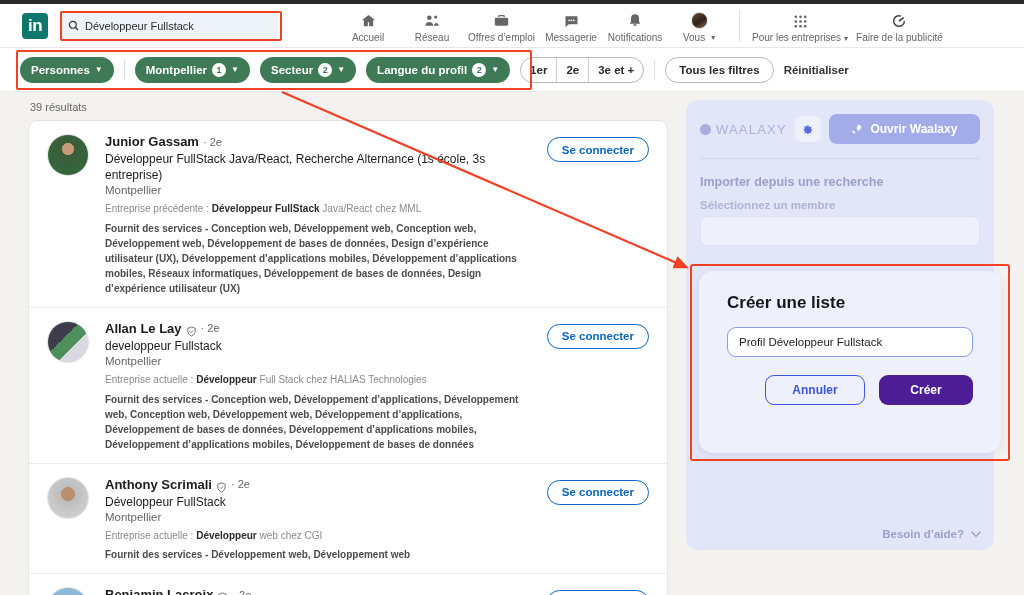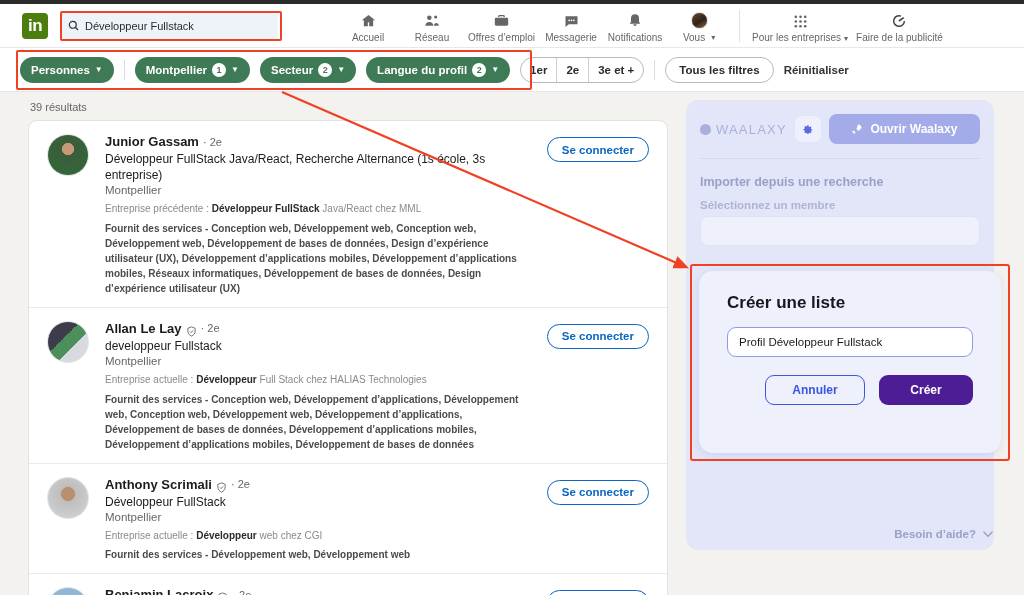--- a/index.html
+++ b/index.html
@@ -17,21 +17,21 @@
   
   .nav {
     height: 44px; background: #ffffff;
     display: flex; align-items: center;
     padding: 0 8px 0 22px;
     border-bottom: 1px solid #e8e8e8;
     position: relative;
   }
   .li-logo {
     width: 26px; height: 26px; border-radius: 4px;
-    background: #4d7c0f; color: #fff;
+    background: #0f766e; color: #fff;
     font-weight: bold; font-size: 17px;
     display: flex; align-items: center; justify-content: center;
     letter-spacing: -0.5px; flex: none;
   }
   .searchbox {
     margin-left: 12px; width: 218px; height: 26px;
     background: #edf3f8; border-radius: 3px;
     display: flex; align-items: center; gap: 6px;
     padding: 0 8px; flex: none;
     position: relative;
@@ -195,21 +195,21 @@
   .wselect {
     margin-top: 5px; height: 30px; border-radius: 8px;
     background: #eef0fb; border: 1px solid #dfe3f5;
   }
   .validate-btn {
     margin-top: 14px; height: 30px; border-radius: 8px; background: #a3abe8;
     color: #fff; font-size: 12px; font-weight: bold;
     display: flex; align-items: center; justify-content: center; cursor: pointer;
   }
   .help {
-    position: absolute; right: 0; bottom: 10px;
+    position: absolute; right: 12px; bottom: 10px;
     font-size: 11.5px; font-weight: bold; color: #9aa1c9;
     display: flex; align-items: center; gap: 6px; cursor: pointer;
   }
 
   
   .modal {
     position: absolute; left: 699px; top: 271px;
     width: 302px; height: 182px;
     background: #eef0fb; border-radius: 14px;
     padding: 22px 28px; z-index: 20;

